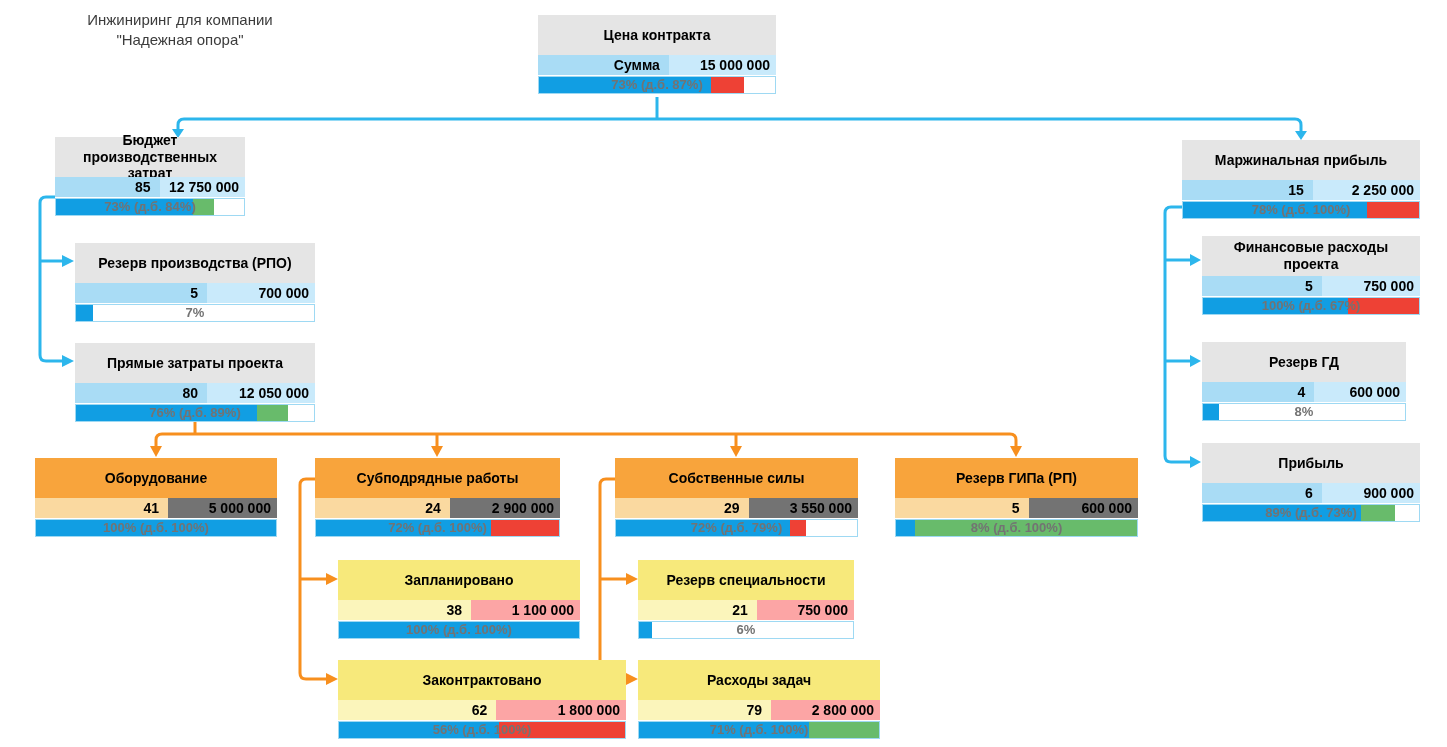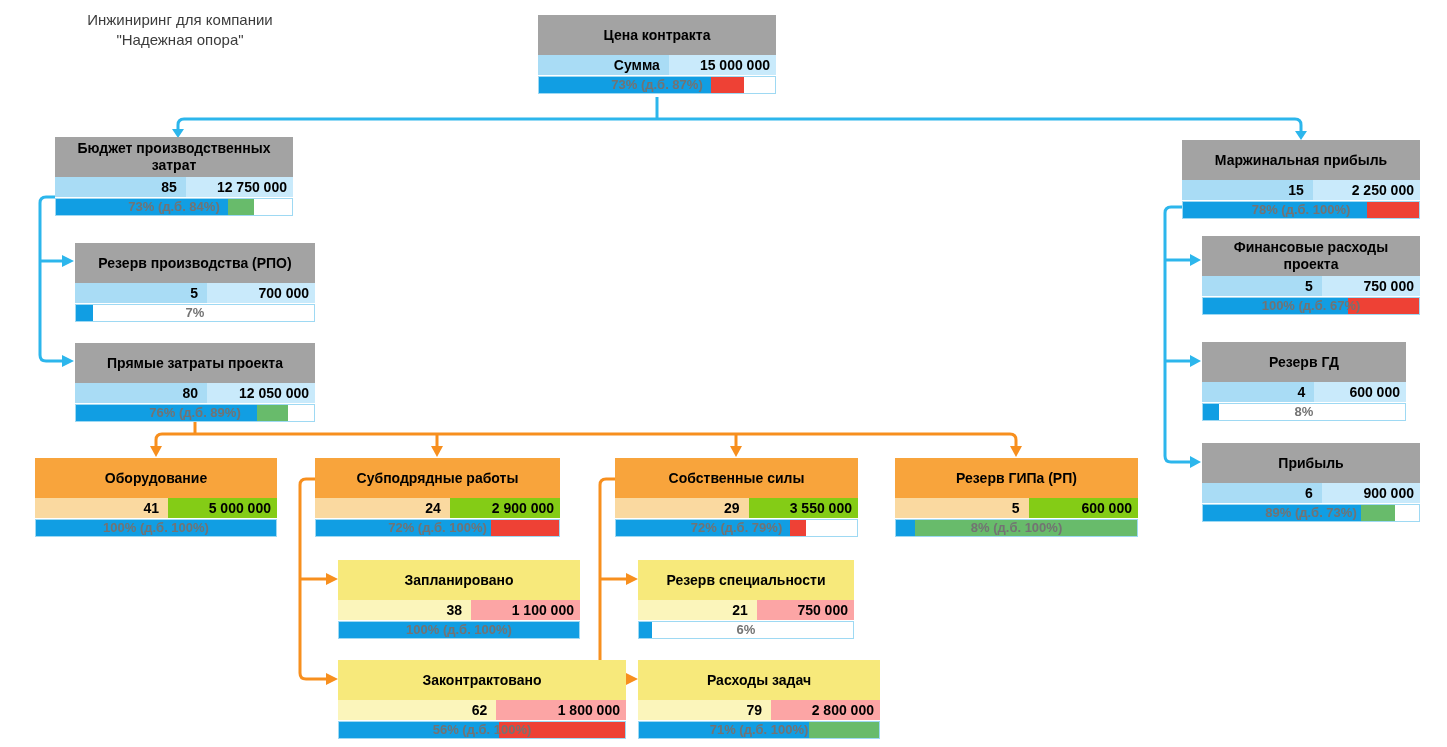--- a/index.html
+++ b/index.html
@@ -13,22 +13,22 @@
        font-weight:700;font-size:14px;line-height:1.2;padding:0 6px;}
   .vals{display:flex;height:20px;font-weight:700;font-size:14px;}
   .vals .c1{width:55%;text-align:right;padding-right:9px;box-sizing:border-box;line-height:20px;}
   .vals .c2{width:45%;text-align:right;padding-right:6px;box-sizing:border-box;line-height:20px;}
   .bar{position:relative;height:18px;margin-top:1px;border:1px solid #9ed9f3;background:#fff;
        display:flex;box-sizing:border-box;}
   .bar .seg{height:100%;}
   .bar .txt{position:absolute;left:0;right:0;top:0;text-align:center;font-weight:700;
             font-size:13px;line-height:16px;color:#737373;}
   
-  .blue  .hdr{background:#a3a3a3;} .blue  .c1{background:#a9dcf5;} .blue  .c2{background:#c9eafb;}
-  .orange .hdr{background:#f8a43c;} .orange .c1{background:#fad9a0;padding-left:48px;} .orange .c2{background:#84cc16;}
+  .blue  .hdr{background:#e5e5e5;} .blue  .c1{background:#a9dcf5;} .blue  .c2{background:#c9eafb;}
+  .orange .hdr{background:#f8a43c;} .orange .c1{background:#fad9a0;padding-left:48px;} .orange .c2{background:#737373;}
   .yellow .hdr{background:#f7e97b;} .yellow .c1{background:#fbf5bb;padding-left:28px;} .yellow .c2{background:#fca5a5;}
 </style>
 </head>
 <body>
 
 <div class="stage">
 
   <div class="main-title">
     <div>Инжиниринг для компании</div>
     <div>"Надежная опора"</div>
@@ -104,21 +104,21 @@
         <span class="c2">15 000 000</span>
       </div>
     <div class="bar">
         <span class="txt">73% (д.б. 87%)</span>
         <div class="seg" style="width: 73%; background: rgb(17, 158, 227);"></div>
         <div class="seg" style="width: 14%; background: rgb(238, 65, 53);"></div>
         <div class="seg" style="width: 13%; background: rgb(255, 255, 255);"></div>
       </div>
   </div>
 
-  <div class="node blue" style="left:55px;top:137px;width:238px">
+  <div class="node blue" style="left:55px;top:137px;width:190px">
     <div class="hdr">Бюджет производственных затрат</div>
     <div class="vals">
         <span class="c1">85</span>
         <span class="c2">12 750 000</span>
       </div>
     <div class="bar">
         <span class="txt">73% (д.б. 84%)</span>
         <div class="seg" style="width: 73%; background: rgb(17, 158, 227);"></div>
         <div class="seg" style="width: 11%; background: rgb(104, 187, 107);"></div>
         <div class="seg" style="width: 16%; background: rgb(255, 255, 255);"></div>

